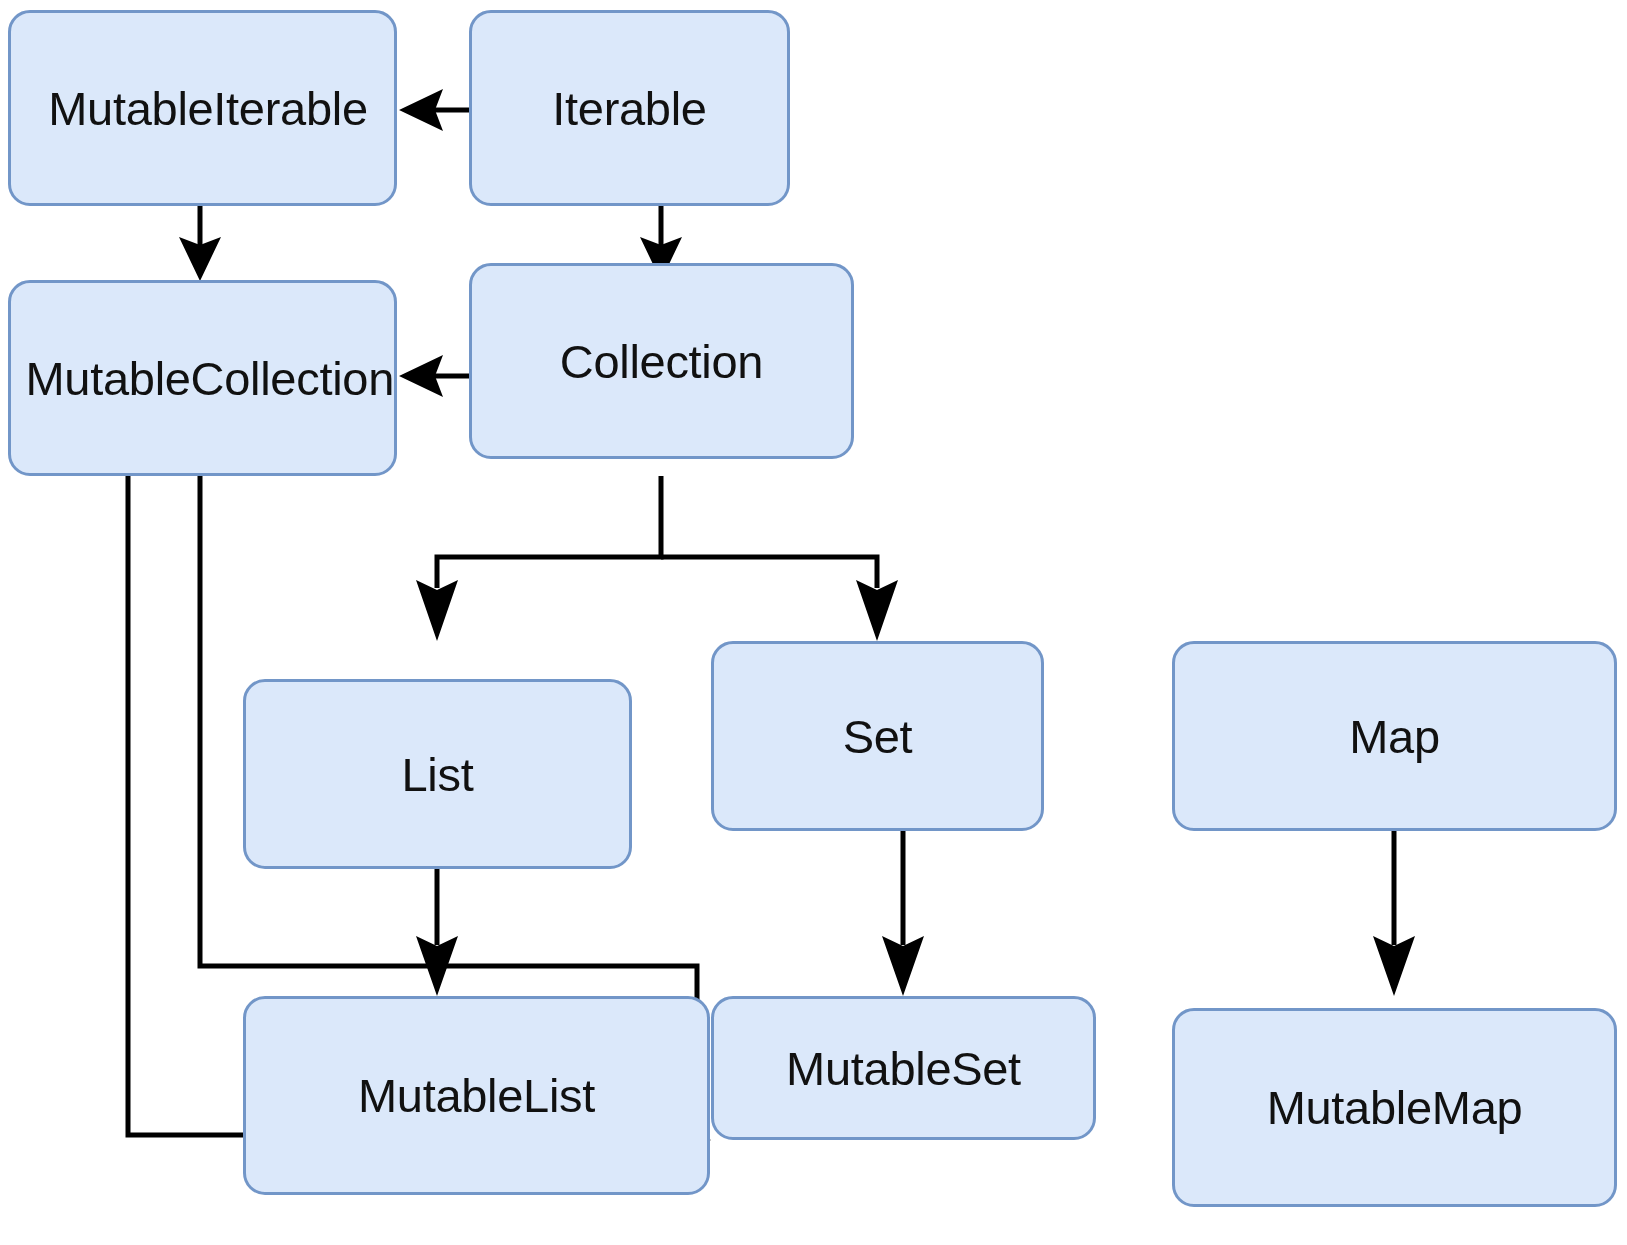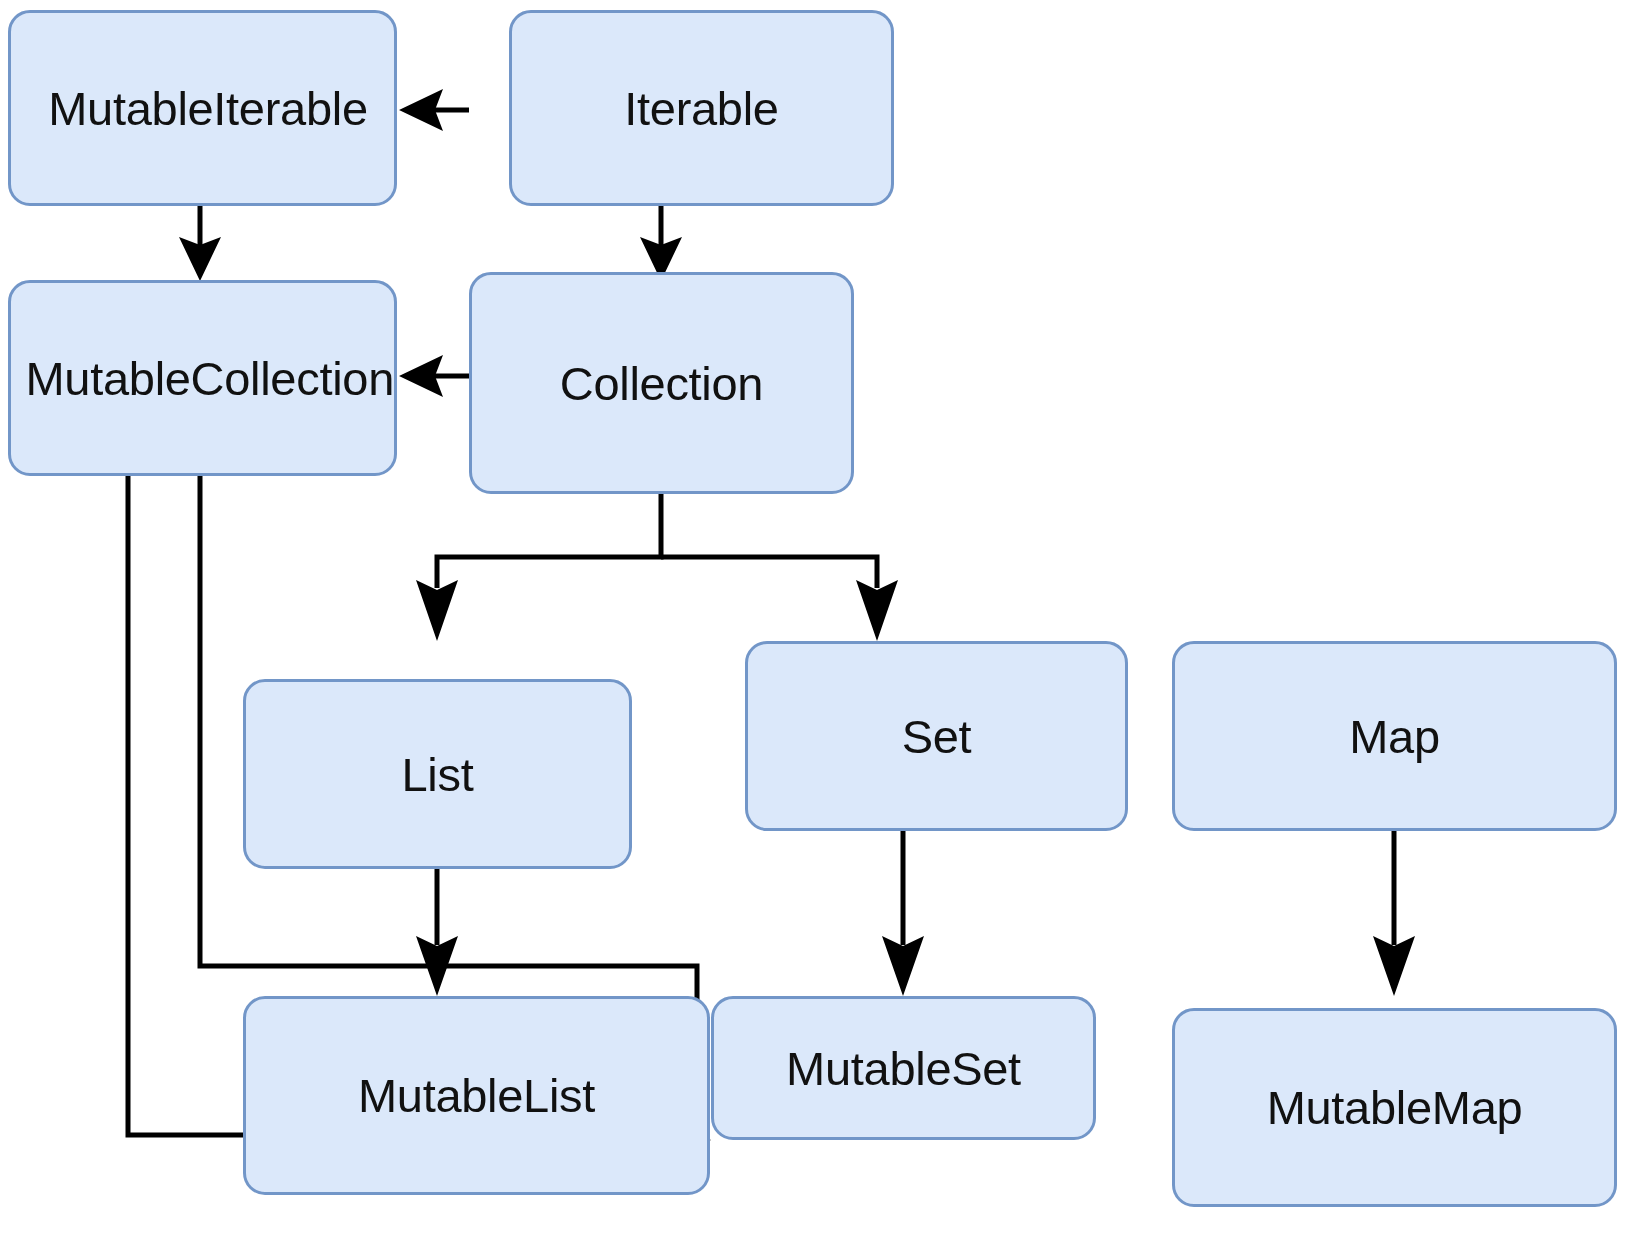--- a/index.html
+++ b/index.html
@@ -114,37 +114,37 @@
     <g>
       <polyline class="edge-line" points="200,476 200,966 697,966 697,1140"></polyline>
       <polygon class="edge-head" points="711,1140 665,1161 679,1140 665,1119"></polygon>
     </g>
   </svg>
 
   <div class="node-box" style="left:8px; top:10px; width:389px; height:196px;padding-left:11px;">
     <span class="node-label">MutableIterable</span>
   </div>
 
-  <div class="node-box" style="left:469px; top:10px; width:385px; height:196px;margin-left:40px;">
+  <div class="node-box" style="left:469px; top:10px; width:321px; height:196px;">
     <span class="node-label">Iterable</span>
   </div>
 
   <div class="node-box" style="left:8px; top:280px; width:389px; height:196px;justify-content:flex-end;">
     <span class="node-label">MutableCollection</span>
   </div>
 
-  <div class="node-box" style="left:469px; top:272px; width:385px; height:222px;">
+  <div class="node-box" style="left:469px; top:263px; width:385px; height:196px;">
     <span class="node-label">Collection</span>
   </div>
 
   <div class="node-box" style="left:243px; top:641px; width:389px; height:190px;margin-top:38px;">
     <span class="node-label">List</span>
   </div>
 
-  <div class="node-box" style="left:745px; top:641px; width:383px; height:190px;">
+  <div class="node-box" style="left:711px; top:641px; width:333px; height:190px;">
     <span class="node-label">Set</span>
   </div>
 
   <div class="node-box" style="left:1172px; top:641px; width:445px; height:190px;align-items:center;">
     <span class="node-label">Map</span>
   </div>
 
   <div class="node-box" style="left:243px; top:996px; width:467px; height:199px;">
     <span class="node-label">MutableList</span>
   </div>

